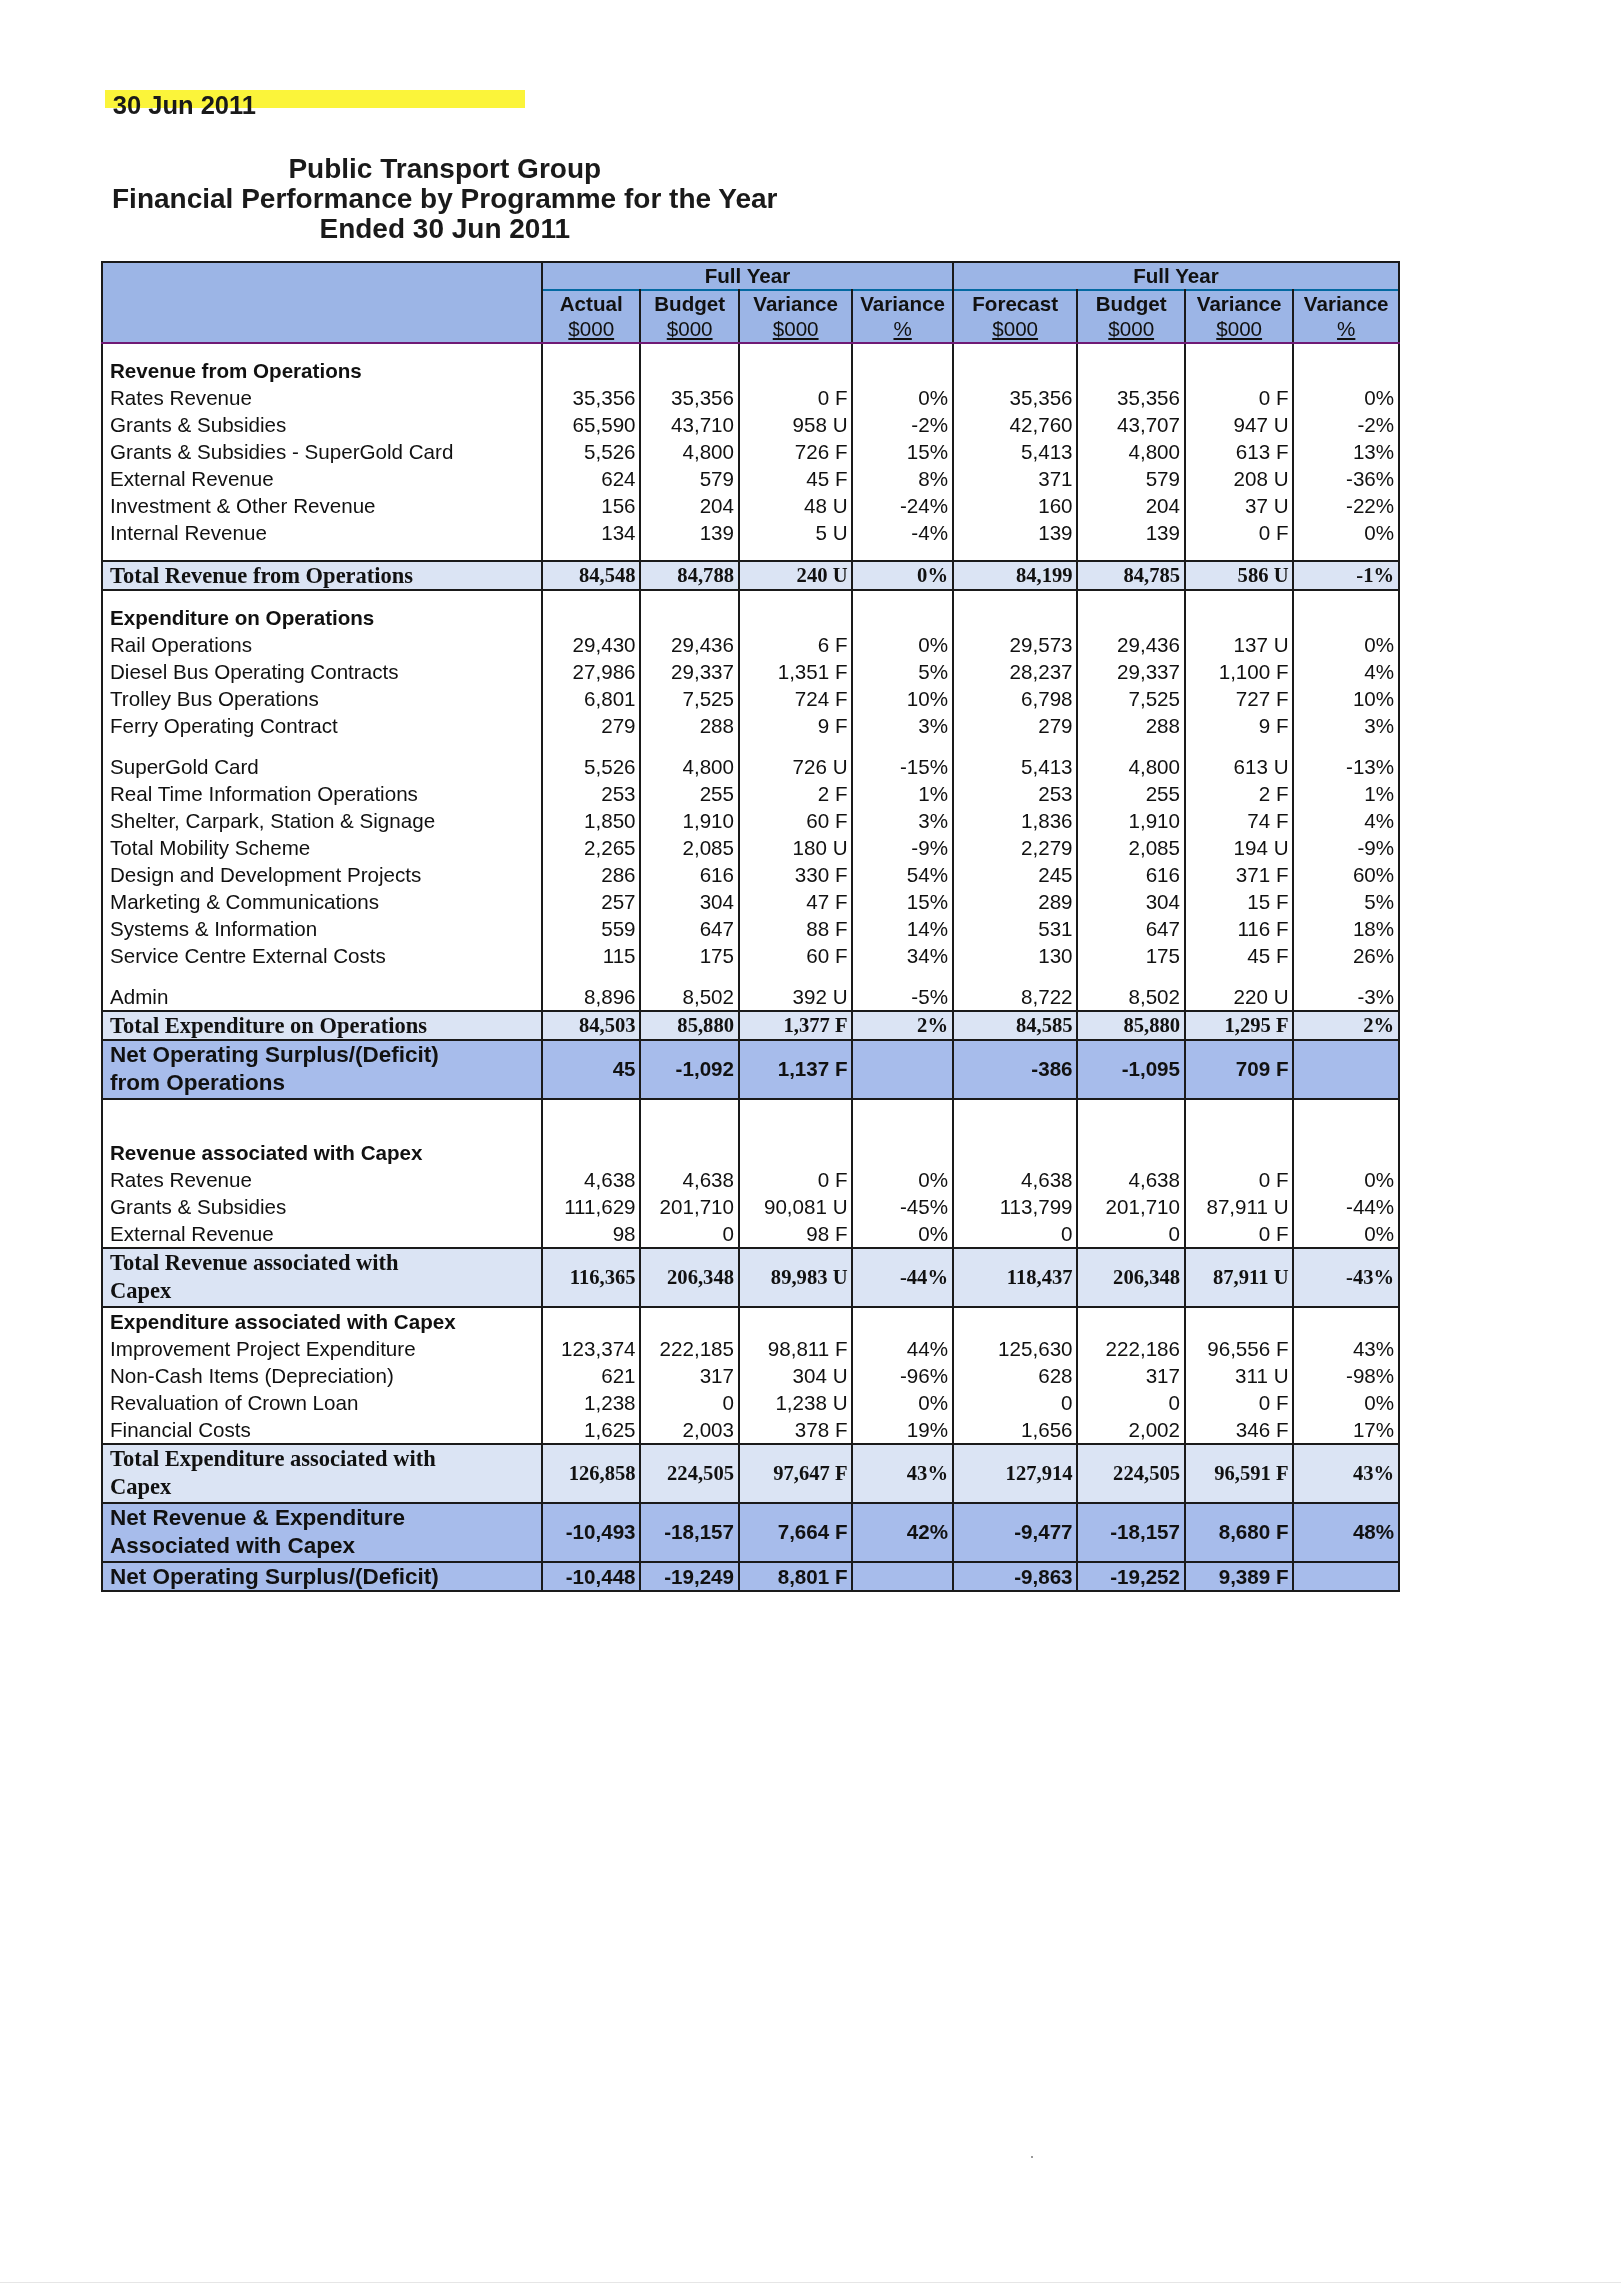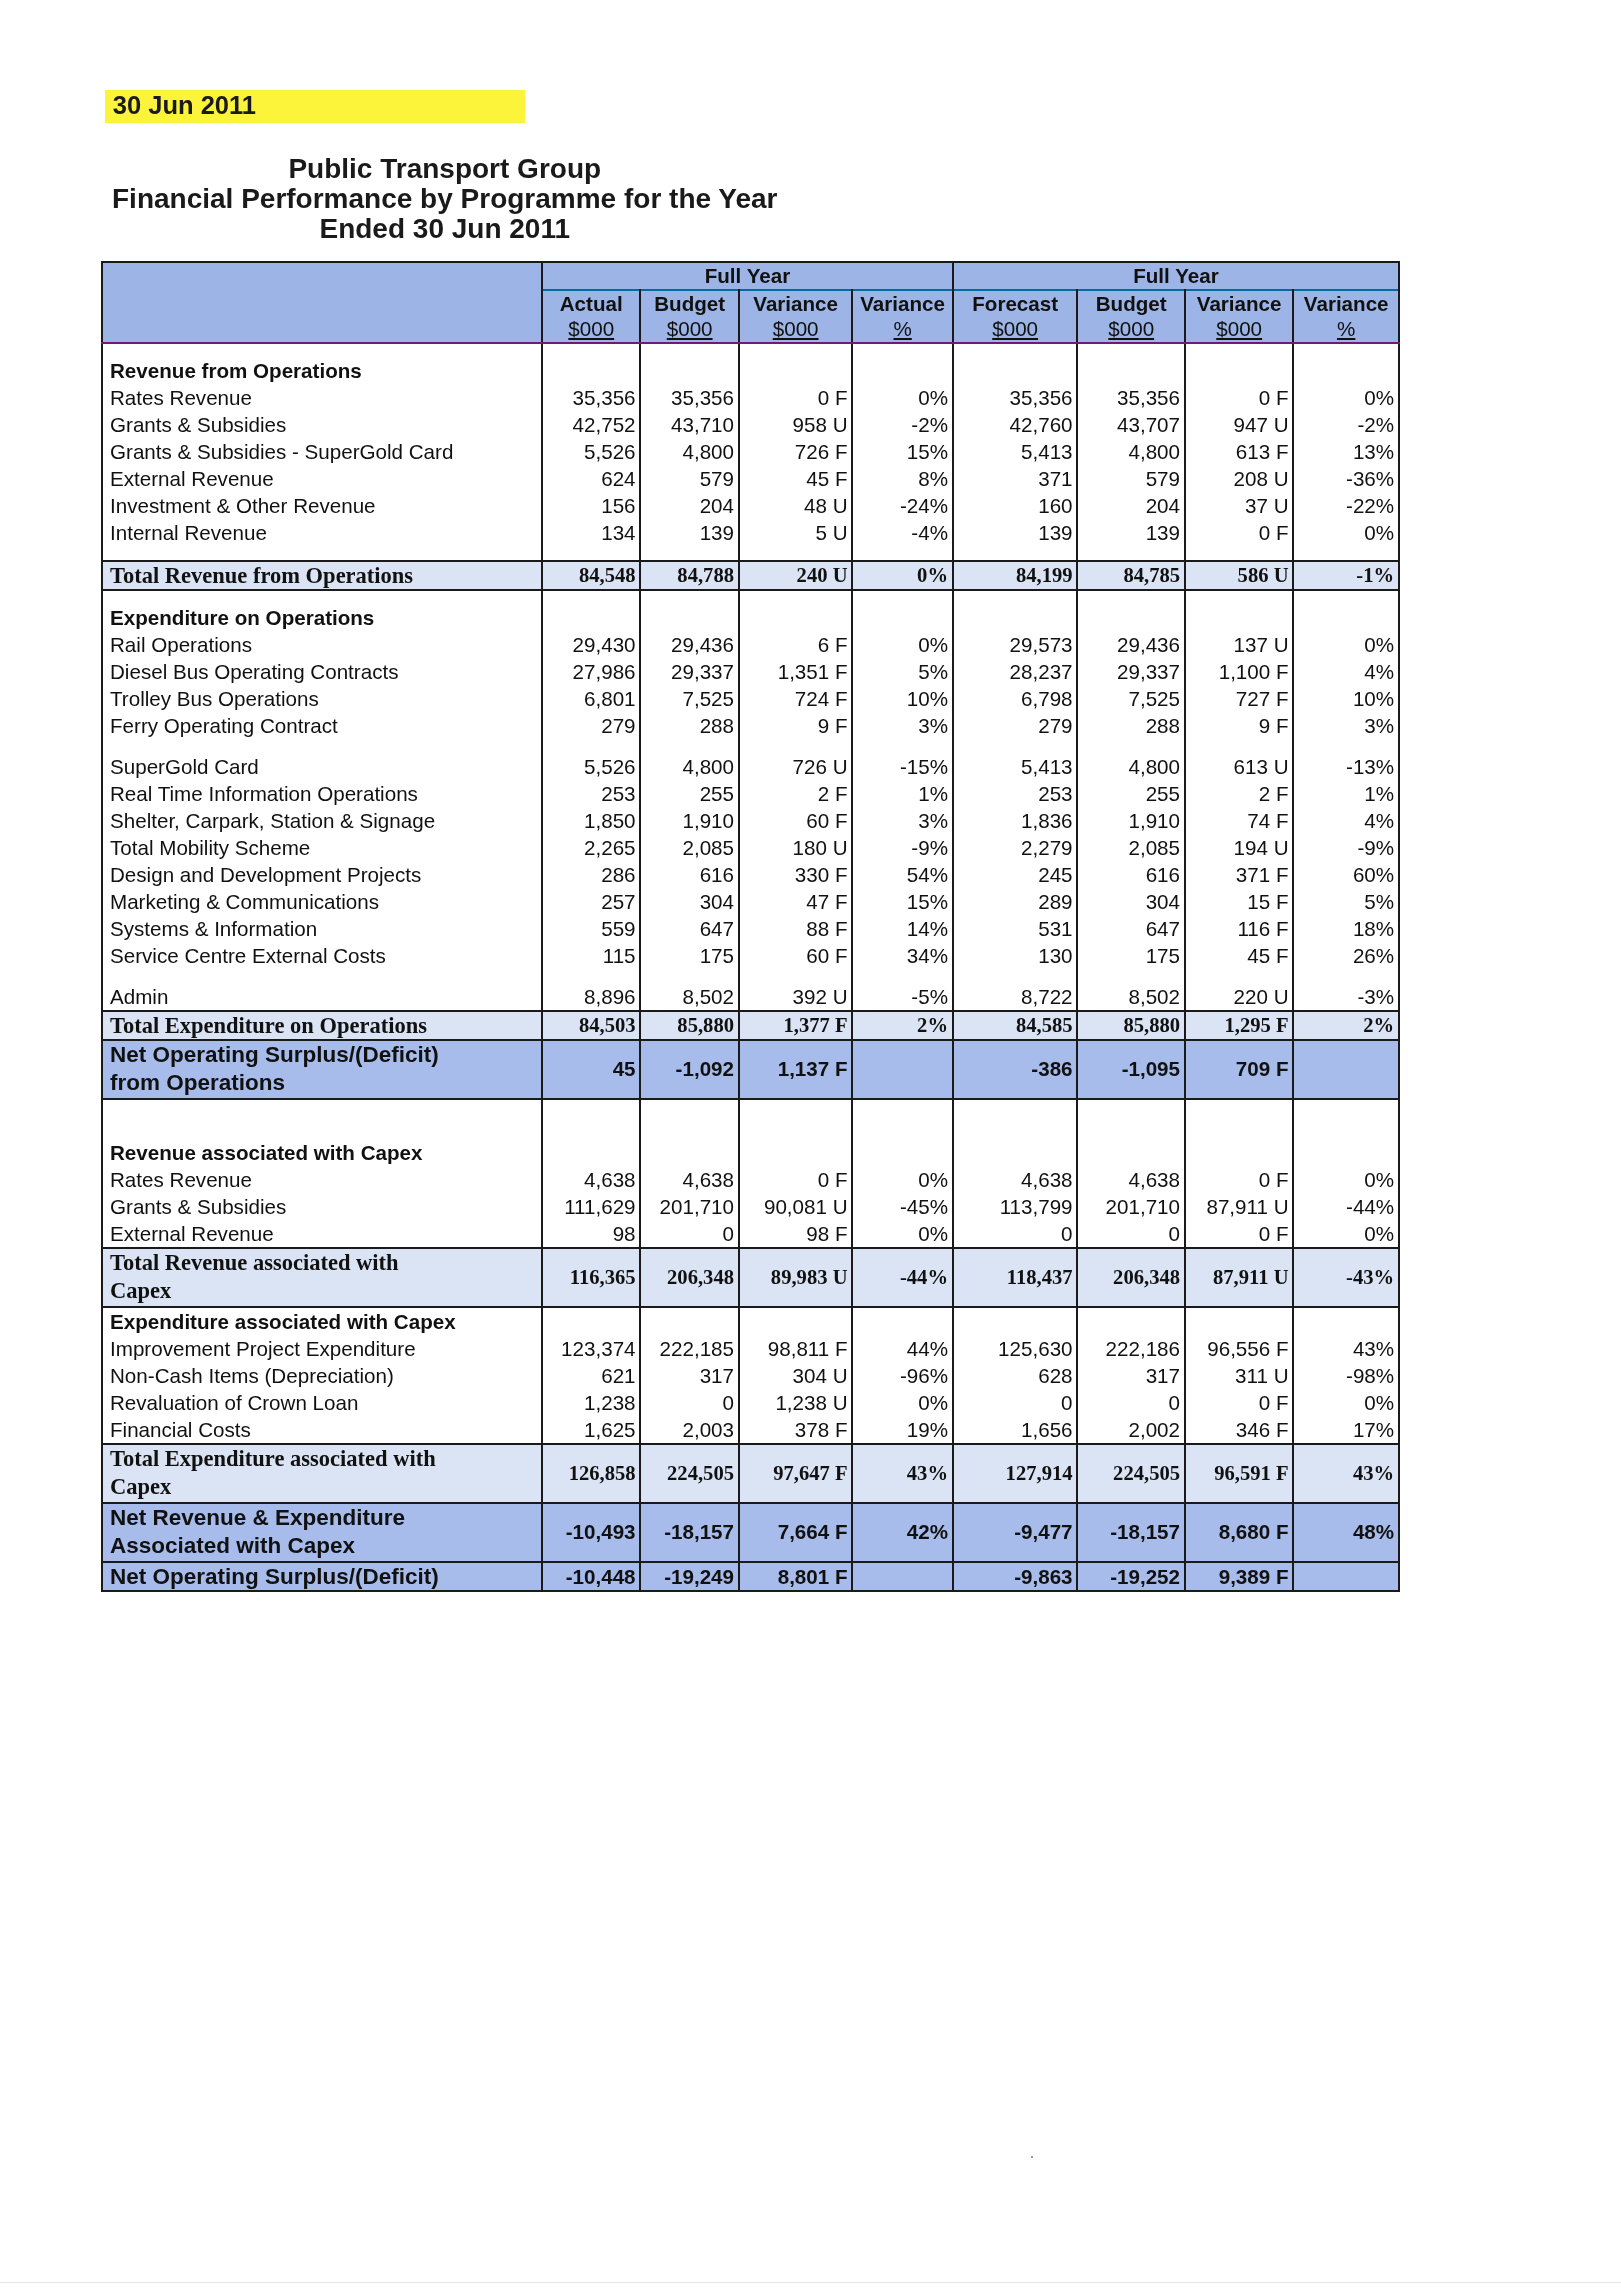--- a/index.html
+++ b/index.html
@@ -1,17 +1,17 @@
 <!DOCTYPE html>
 <html><head>
   <meta charset="utf-8">
   <style>
     html, body { margin: 0; padding: 0; background: #ffffff; }
     body { width: 1621px; height: 2294px; position: relative; font-family: "Liberation Sans", sans-serif; color: #111; overflow: hidden; }
-    .date-banner { position: absolute; left: 105px; top: 90px; width: 420px; height: 33px; background: #fbf43a; }
+    .date-banner { position: absolute; left: 105px; top: 90px; width: 420px; height: 18px; background: #fbf43a; }
     .date-banner span { position: absolute; left: 7.8px; top: 1px; font-size: 25.5px; font-weight: bold; color: #1a1a1a; }
     .title-block { position: absolute; left: 112px; top: 154px; font-size: 28px; font-weight: bold; line-height: 30px; color: #1a1a1a; text-align: center; }
     .title-block div { white-space: nowrap; }
     table.fin { position: absolute; left: 101px; top: 261px; border-collapse: collapse; table-layout: fixed; width: 1299px; font-size: 20.6px; }
     table.fin td { padding: 0 3.9px; border-left: 2px solid #1a1a1a; border-right: 2px solid #1a1a1a; white-space: nowrap; height: 27px; line-height: 25.5px; text-align: right; }
     table.fin td.lbl { text-align: left; padding-left: 7px; }
     col.c0 { width: 438px; } col.c1 { width: 98px; } col.c2 { width: 98px; } col.c3 { width: 113px; } col.c4 { width: 100px; }
     col.c5 { width: 124px; } col.c6 { width: 107px; } col.c7 { width: 108px; } col.c8 { width: 105px; }
     tr.hdr td { background: #9cb5e6; font-weight: bold; text-align: center; height: 25.5px; line-height: 25.5px; }
     tr.hdr1 td { border-top: 2px solid #1a1a1a; }
@@ -110,21 +110,21 @@
         <td>35,356</td>
         <td>0 F</td>
         <td>0%</td>
         <td>35,356</td>
         <td>35,356</td>
         <td>0 F</td>
         <td>0%</td>
       </tr>
       <tr>
         <td class="lbl">Grants &amp; Subsidies</td>
-        <td>42,752</td>
+        <td>65,590</td>
         <td>43,710</td>
         <td>958 U</td>
         <td>-2%</td>
         <td>42,760</td>
         <td>43,707</td>
         <td>947 U</td>
         <td>-2%</td>
       </tr>
       <tr>
         <td class="lbl">Grants &amp; Subsidies - SuperGold Card</td>

